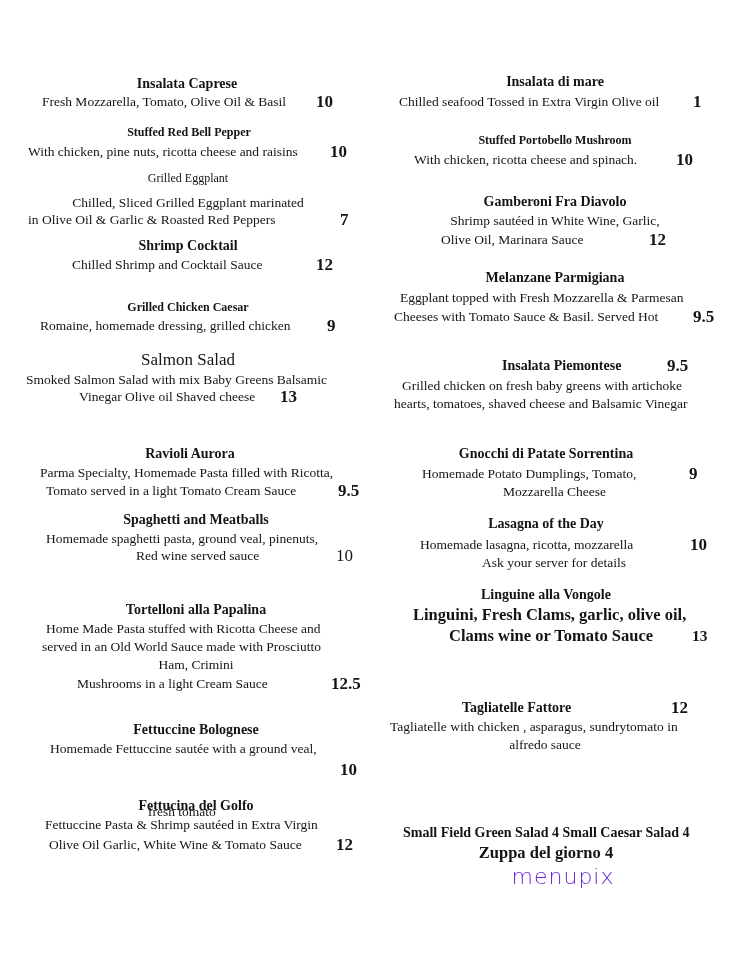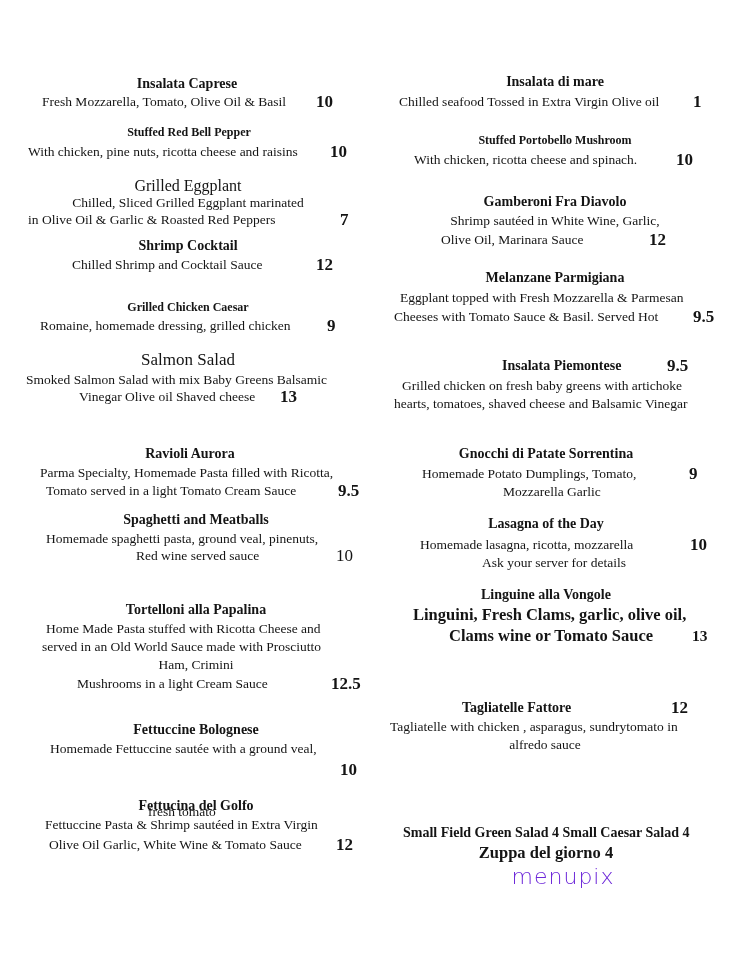--- a/index.html
+++ b/index.html
@@ -22,21 +22,21 @@
   <div class="pr" style="left:316px;top:94px">10</div>
 </div>
 
 <div>
   <div class="ln t big c" style="left:189px;top:124px">Stuffed Red Bell Pepper</div>
   <div class="ln" style="left:28px;top:144px">With chicken, pine nuts, ricotta cheese and raisins</div>
   <div class="pr" style="left:330px;top:144px">10</div>
 </div>
 
 <div>
-  <div class="ln c" style="left:188px;top:178px;font-size:16px">Grilled Eggplant</div>
+  <div class="ln c" style="left:188px;top:170px;font-size:12px">Grilled Eggplant</div>
   <div class="ln c" style="left:188px;top:195px">Chilled, Sliced Grilled Eggplant marinated</div>
   <div class="ln" style="left:28px;top:212px">in Olive Oil &amp; Garlic  &amp; Roasted Red Peppers</div>
   <div class="pr" style="left:340px;top:212px">7</div>
 </div>
 
 <div>
   <div class="ln t c" style="left:188px;top:238px">Shrimp Cocktail</div>
   <div class="ln" style="left:72px;top:257px">Chilled Shrimp and Cocktail Sauce</div>
   <div class="pr" style="left:316px;top:257px">12</div>
 </div>
@@ -121,21 +121,21 @@
   <div class="ln t" style="left:502px;top:358px">Insalata Piemontese</div>
   <div class="pr" style="left:667px;top:358px">9.5</div>
   <div class="ln" style="left:402px;top:378px">Grilled chicken on fresh baby greens with artichoke</div>
   <div class="ln" style="left:394px;top:396px">hearts, tomatoes, shaved cheese and Balsamic Vinegar</div>
 </div>
 
 <div>
   <div class="ln t c" style="left:546px;top:446px">Gnocchi di Patate Sorrentina</div>
   <div class="ln" style="left:422px;top:466px">Homemade Potato Dumplings, Tomato,</div>
   <div class="pr" style="left:689px;top:466px">9</div>
-  <div class="ln" style="left:503px;top:484px">Mozzarella Garlic</div>
+  <div class="ln" style="left:503px;top:484px">Mozzarella Cheese</div>
 </div>
 
 <div>
   <div class="ln t c" style="left:546px;top:516px">Lasagna of the Day</div>
   <div class="ln" style="left:420px;top:537px">Homemade lasagna, ricotta, mozzarella</div>
   <div class="pr" style="left:690px;top:537px">10</div>
   <div class="ln" style="left:482px;top:555px">Ask your server for details</div>
 </div>
 
 <div>

